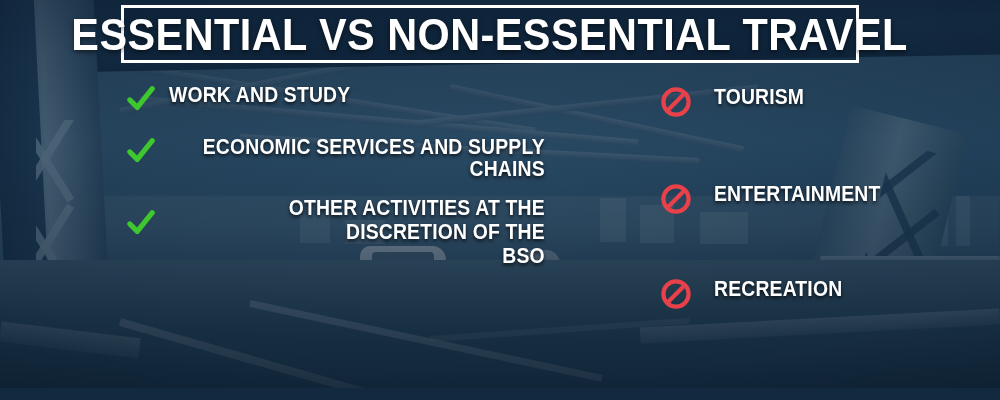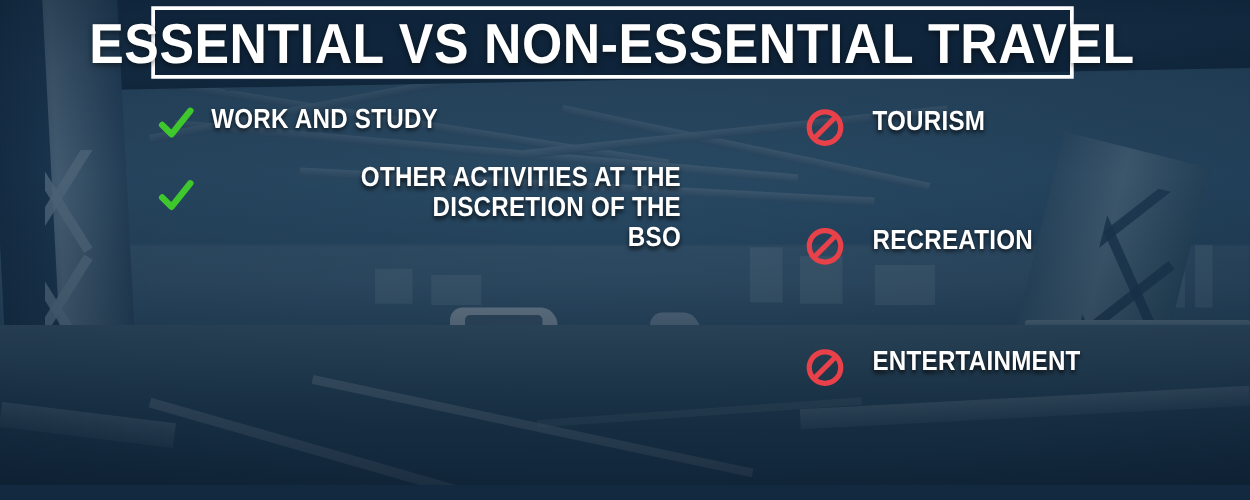--- a/index.html
+++ b/index.html
@@ -175,21 +175,21 @@
     text-shadow: 0 2px 5px rgba(0,0,0,0.55);
   }
 
   .col-left {
     position: absolute;
     left: 126px; top: 80px;
     width: 470px;
   }
   .col-right {
     position: absolute;
-    left: 644px; top: 86px;
+    left: 660px; top: 86px;
     width: 330px;
   }
 
   .row {
     display: flex;
     align-items: flex-start;
     margin-bottom: 14px;
     text-align: right;
   }
   .row-label {
@@ -308,20 +308,28 @@
 
       <div class="row r0">
         <span class="check-icon">
           <svg viewBox="0 0 32 32" width="30" height="30">
               <path d="M4 17 L12 25 L28 5" fill="none" stroke="#3FC72E" stroke-width="5.5" stroke-linecap="round" stroke-linejoin="round"></path>
             </svg>
         </span>
         <span class="row-label">WORK AND STUDY</span>
       </div>
 
+      <div class="row r1">
+        <span class="check-icon">
+          <svg viewBox="0 0 32 32" width="30" height="30">
+              <path d="M4 17 L12 25 L28 5" fill="none" stroke="#3FC72E" stroke-width="5.5" stroke-linecap="round" stroke-linejoin="round"></path>
+            </svg>
+        </span>
+        <span class="row-label">ECONOMIC SERVICES AND SUPPLY CHAINS</span>
+      </div>
 
 
 
 
       <div class="row r5 two-line">
         <span class="check-icon">
           <svg viewBox="0 0 32 32" width="30" height="30">
               <path d="M4 17 L12 25 L28 5" fill="none" stroke="#3FC72E" stroke-width="5.5" stroke-linecap="round" stroke-linejoin="round"></path>
             </svg>
         </span>
@@ -336,36 +344,36 @@
       <div class="row nr0">
         <span class="no-icon">
           <svg viewBox="0 0 32 32" width="32" height="32">
             <circle cx="16" cy="16" r="12.6" fill="none" stroke="#E8414A" stroke-width="4.2"></circle>
             <line x1="7.6" y1="24.4" x2="24.4" y2="7.6" stroke="#E8414A" stroke-width="4.2" stroke-linecap="butt"></line>
           </svg>
         </span>
         <span class="row-label">TOURISM</span>
       </div>
 
+      <div class="row nr2">
+        <span class="no-icon">
+          <svg viewBox="0 0 32 32" width="32" height="32">
+            <circle cx="16" cy="16" r="12.6" fill="none" stroke="#E8414A" stroke-width="4.2"></circle>
+            <line x1="7.6" y1="24.4" x2="24.4" y2="7.6" stroke="#E8414A" stroke-width="4.2" stroke-linecap="butt"></line>
+          </svg>
+        </span>
+        <span class="row-label">ENTERTAINMENT</span>
+      </div>
+
       <div class="row nr1">
         <span class="no-icon">
           <svg viewBox="0 0 32 32" width="32" height="32">
             <circle cx="16" cy="16" r="12.6" fill="none" stroke="#E8414A" stroke-width="4.2"></circle>
             <line x1="7.6" y1="24.4" x2="24.4" y2="7.6" stroke="#E8414A" stroke-width="4.2" stroke-linecap="butt"></line>
           </svg>
         </span>
         <span class="row-label">RECREATION</span>
       </div>
 
-      <div class="row nr2">
-        <span class="no-icon">
-          <svg viewBox="0 0 32 32" width="32" height="32">
-            <circle cx="16" cy="16" r="12.6" fill="none" stroke="#E8414A" stroke-width="4.2"></circle>
-            <line x1="7.6" y1="24.4" x2="24.4" y2="7.6" stroke="#E8414A" stroke-width="4.2" stroke-linecap="butt"></line>
-          </svg>
-        </span>
-        <span class="row-label">ENTERTAINMENT</span>
-      </div>
-
     </div>
 
   </div>
 </div>
 
 </body></html>

